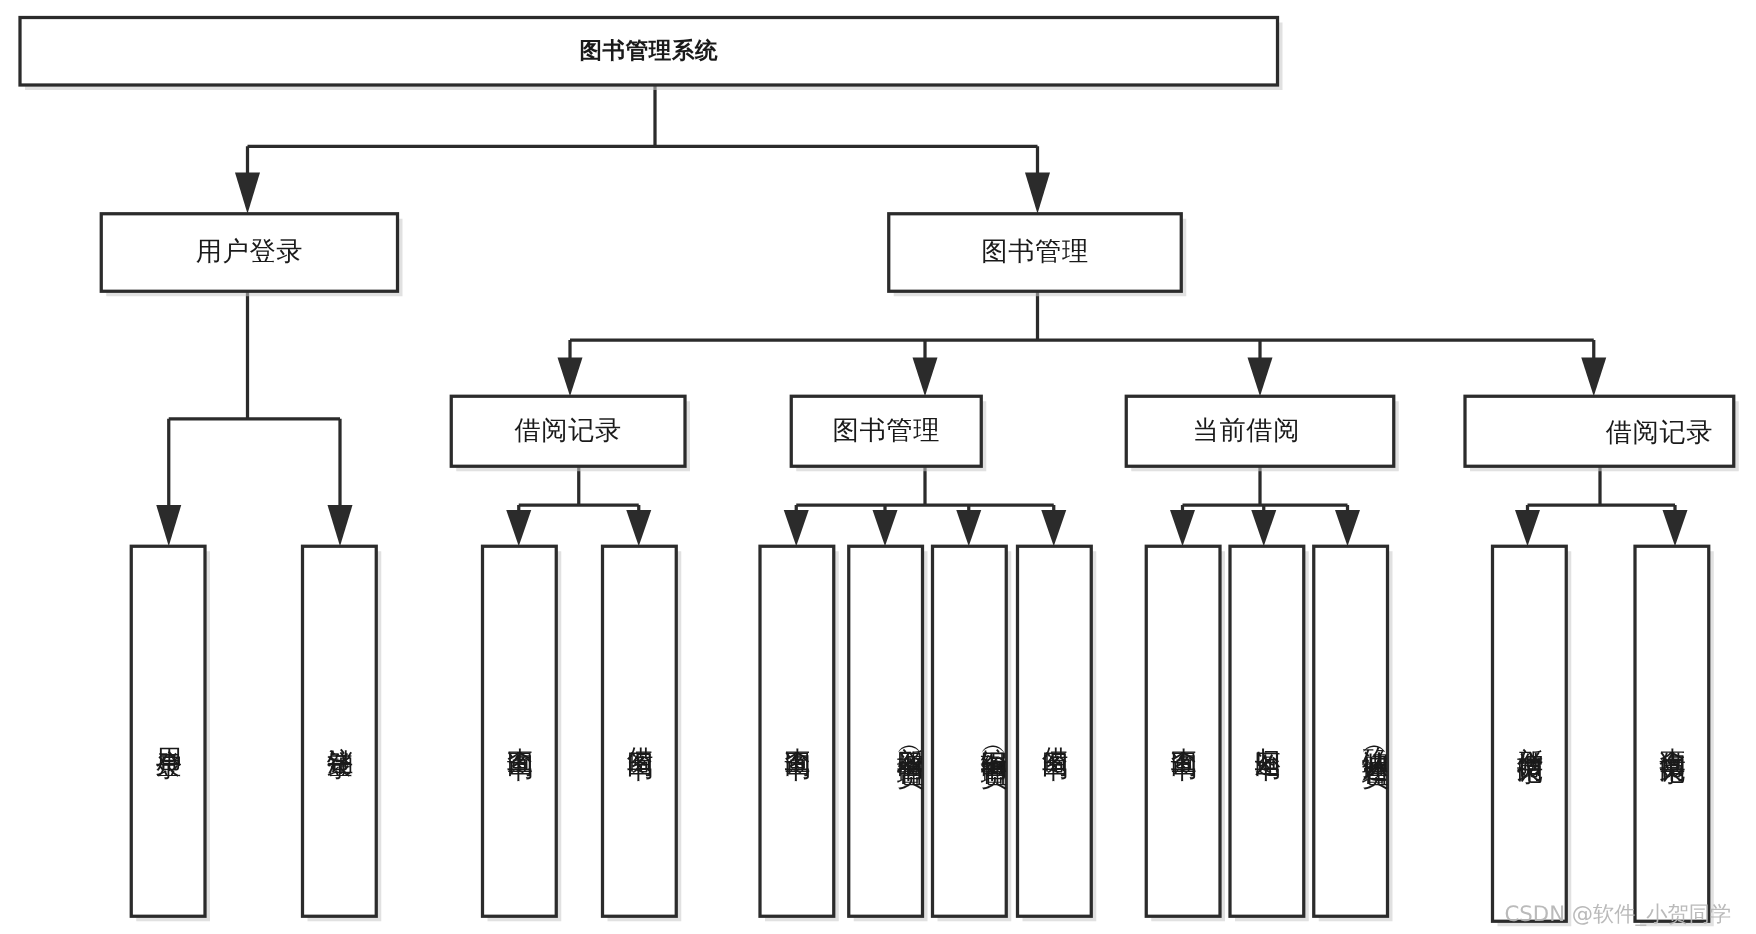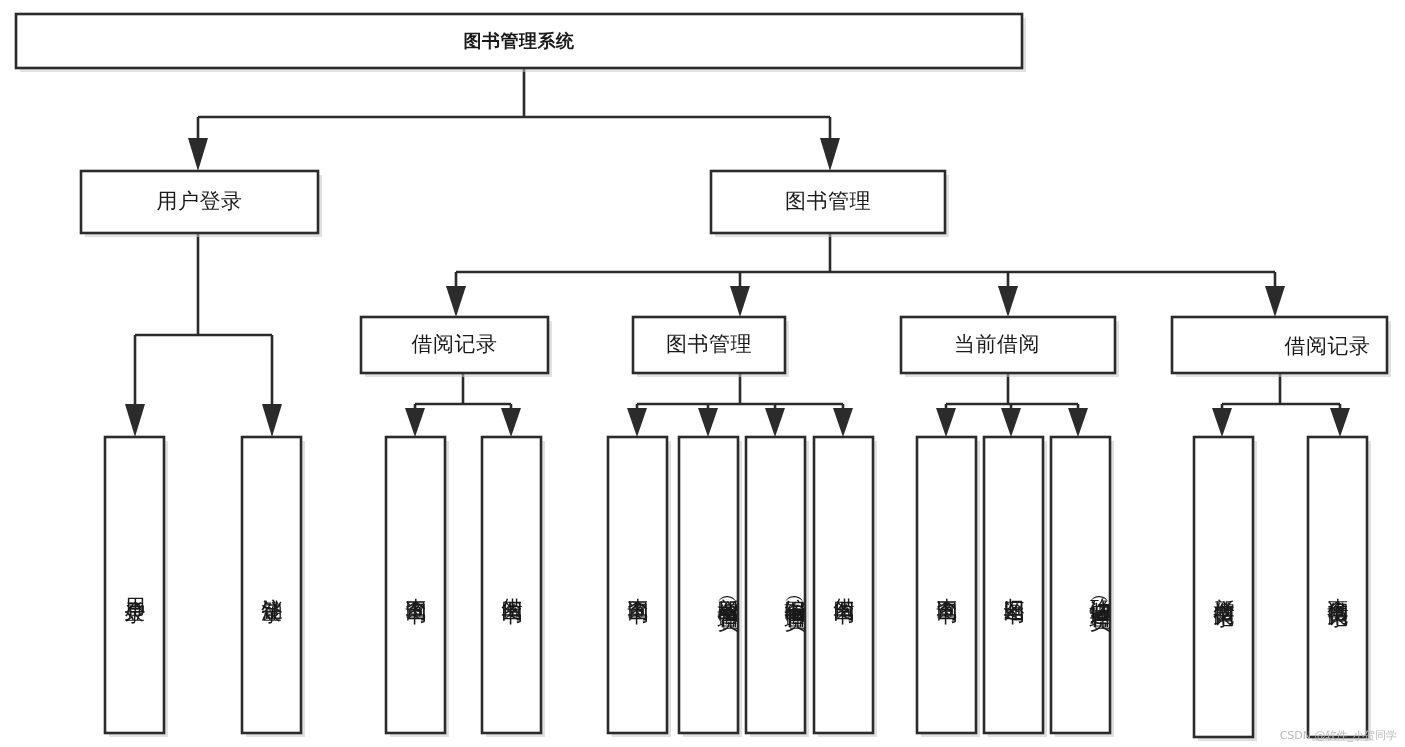--- a/index.html
+++ b/index.html
@@ -72,24 +72,24 @@
     font-size: 21px;
     letter-spacing: 2px;
     line-height: 1;
   }
   .node-label.root {
     font-size: 18px;
     font-weight: bold;
   }
   #watermark {
     position: absolute;
-    right: 8px;
+    right: 20px;
     bottom: 4px;
     font-family: "DejaVu Sans", "Liberation Sans", sans-serif;
-    font-size: 11px;
+    font-size: 17px;
     color: #b7b7b7;
     opacity: 0.95;
     white-space: nowrap;
     user-select: none;
   }
 </style>
 </head>
 <body>
 
 <div id="diagram-root">

